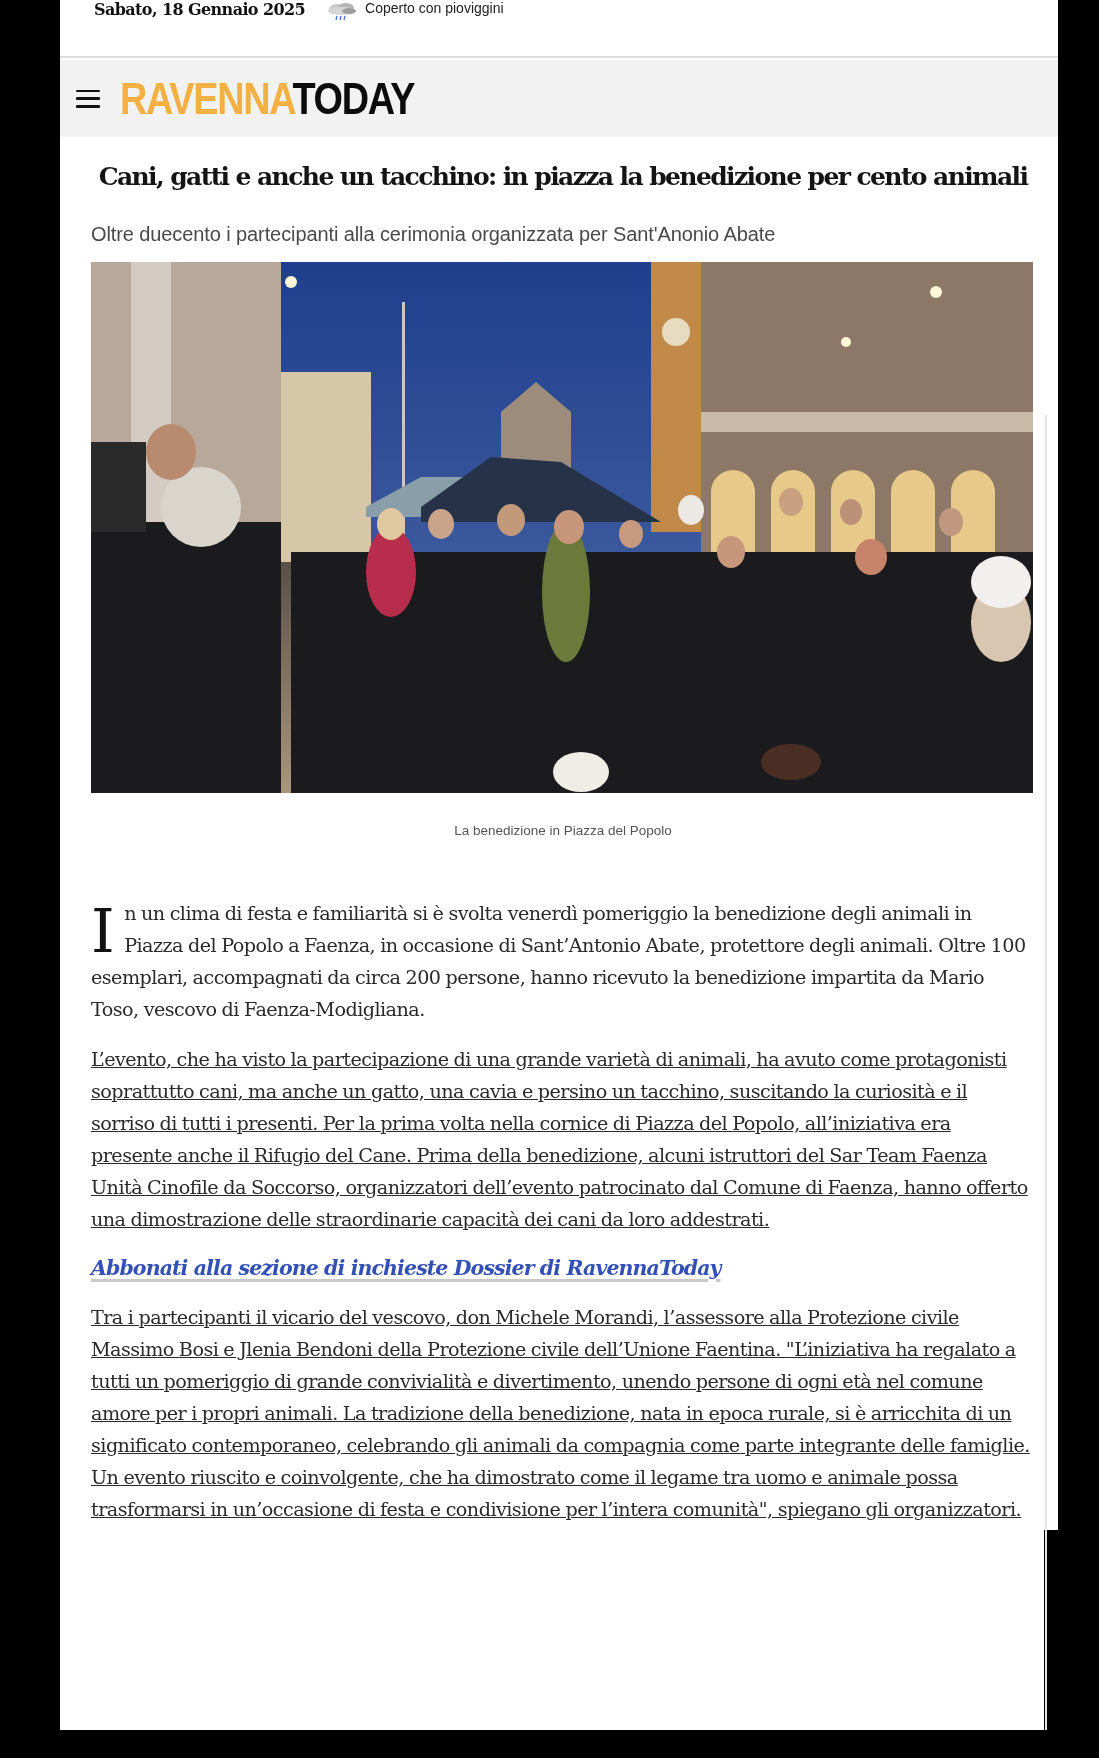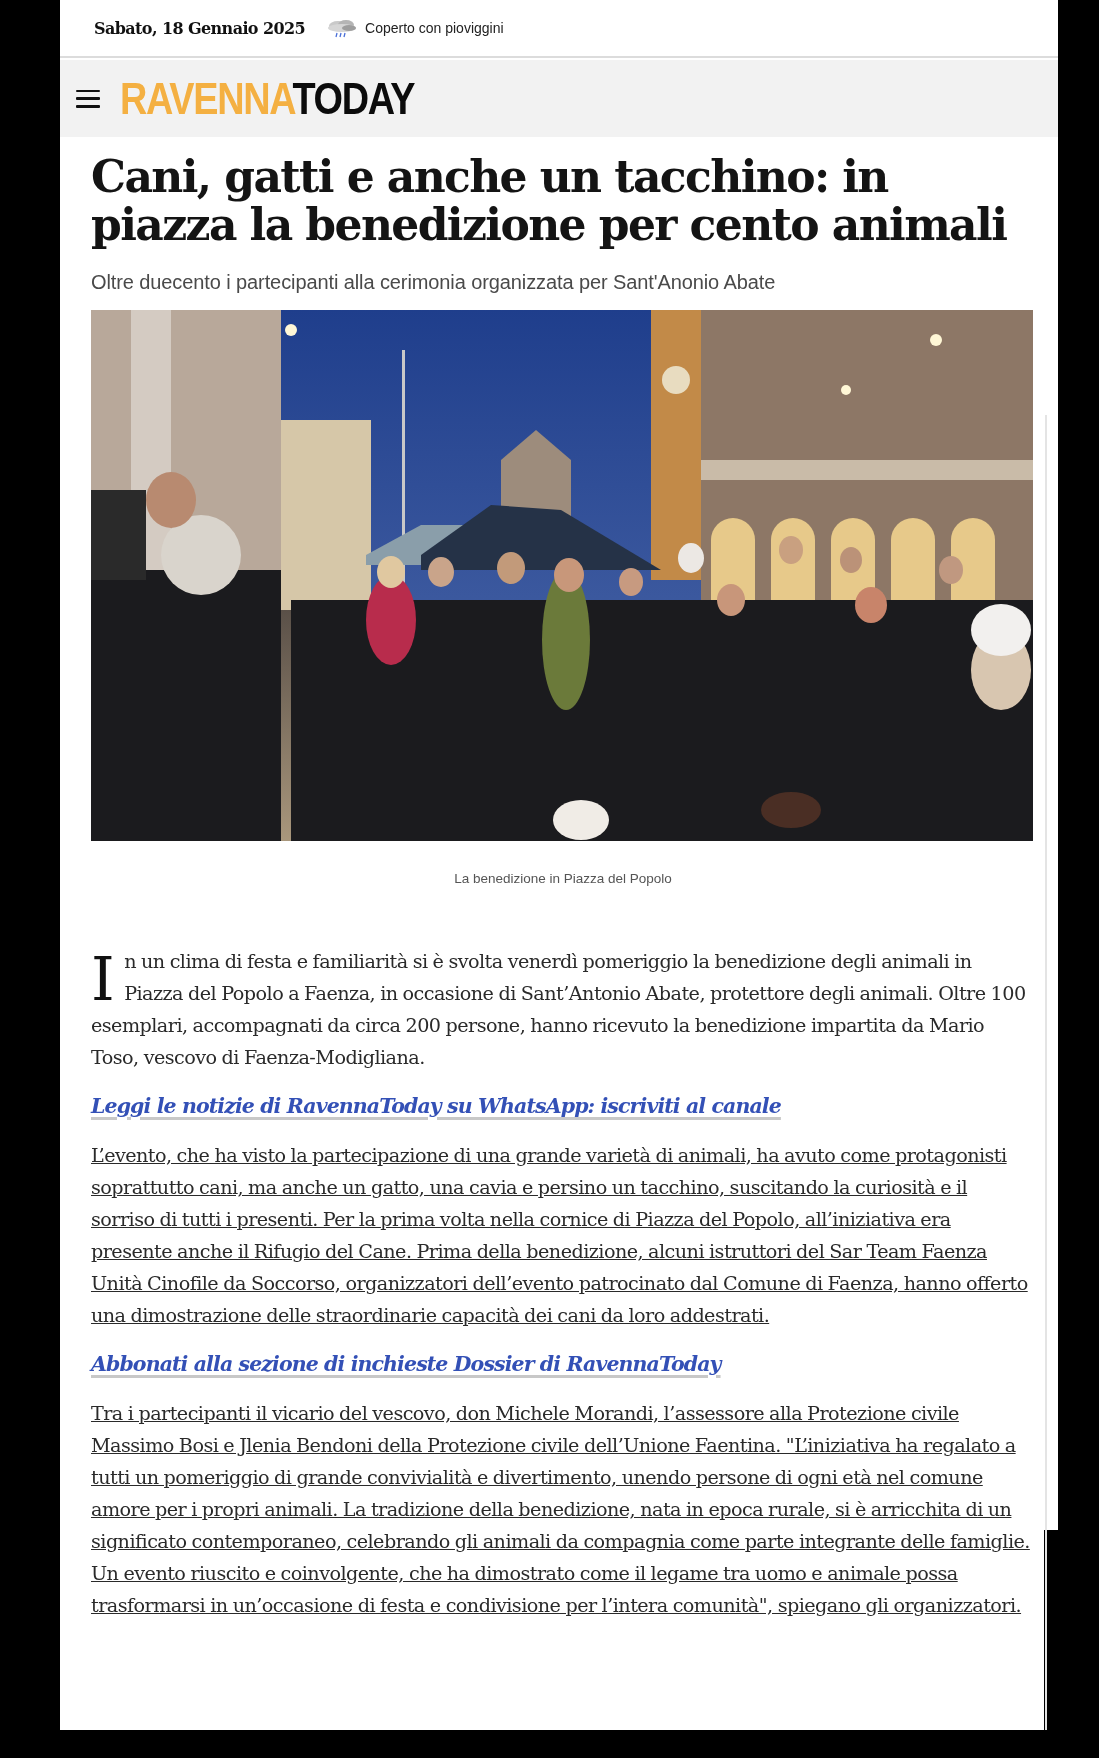--- a/index.html
+++ b/index.html
@@ -10,21 +10,21 @@
       position: absolute; left: 60px; top: 0; width: 998px; height: 1730px;
       background: #fff; overflow: hidden;
     }
     
     .page-cut {
       position: absolute; right: 0; top: 1530px; width: 14px; height: 200px; background: #000;
     }
 
     .topbar {
       position: absolute; left: 0; top: 0; width: 100%; height: 58px;
-      display: flex; align-items: center; padding-left: 34px;
+      display: flex; align-items: flex-start; padding-left: 34px;
       border-bottom: 2px solid #dcdcdc; background: #fff;
     }
     .topbar .date {
       font-family: "DejaVu Serif", serif; font-weight: bold; font-size: 16px;
       letter-spacing: -0.6px; color: #111;
     }
     .topbar .weather-icon { margin-left: 20px; width: 34px; height: 22px; position: relative; }
     .topbar .weather-text { margin-left: 6px; font-size: 14px; color: #222; }
 
     .header {
@@ -37,21 +37,21 @@
       margin-left: 20px; font-family: "Liberation Sans", sans-serif; font-weight: bold;
       font-size: 44px; letter-spacing: -1.5px; line-height: 1; transform: scaleX(0.86); transform-origin: left center;
       white-space: nowrap;
     }
     .logo .part1 { color: #f4b042; }
     .logo .part2 { color: #0c0c0c; }
 
     .article { position: absolute; left: 31px; top: 137px; width: 944px; }
     .title {
       margin-top: 16px; font-family: "DejaVu Serif", serif; font-weight: bold;
-      font-size: 44px; line-height: 48px; letter-spacing: -1.6px; color: #141414;
+      font-size: 25px; line-height: 48px; letter-spacing: -1.6px; color: #141414; text-align: center;
     }
     .subtitle {
       margin-top: 22px; font-size: 20px; color: #4a4a4a; letter-spacing: -0.1px;
     }
 
     .photo {
       margin-top: 16px; width: 942px; height: 531px; position: relative; overflow: hidden;
       background: #2c3f72;
     }
     .caption { margin-top: 30px; font-size: 13.5px; color: #555; text-align: center; }
@@ -182,21 +182,20 @@
           <ellipse cx="700" cy="500" rx="30" ry="18" fill="#4a2e24"></ellipse>
         </g>
       </svg>
     </div>
     <p class="caption">La benedizione in Piazza del Popolo</p>
 
     <p class="body-text p1">
       <span class="dropcap">I</span><span>n un clima di festa e familiarità si è svolta venerdì pomeriggio la benedizione degli animali in Piazza del Popolo a Faenza, in occasione di Sant’Antonio Abate, protettore degli animali. Oltre 100 esemplari, accompagnati da circa 200 persone, hanno ricevuto la benedizione impartita da Mario Toso, vescovo di Faenza-Modigliana.</span>
     </p>
 
-    <a class="promo">Leggi le notizie di RavennaToday su WhatsApp: iscriviti al canale</a>
 
     <p class="body-text p2">L’evento, che ha visto la partecipazione di una grande varietà di animali, ha avuto come protagonisti soprattutto cani, ma anche un gatto, una cavia e persino un tacchino, suscitando la curiosità e il sorriso di tutti i presenti. Per la prima volta nella cornice di Piazza del Popolo, all’iniziativa era presente anche il Rifugio del Cane. Prima della benedizione, alcuni istruttori del Sar Team Faenza Unità Cinofile da Soccorso, organizzatori dell’evento patrocinato dal Comune di Faenza, hanno offerto una dimostrazione delle straordinarie capacità dei cani da loro addestrati.</p>
 
     <a class="promo">Abbonati alla sezione di inchieste Dossier di RavennaToday</a>
 
     <p class="body-text p3">Tra i partecipanti il vicario del vescovo, don Michele Morandi, l’assessore alla Protezione civile Massimo Bosi e Jlenia Bendoni della Protezione civile dell’Unione Faentina. "L’iniziativa ha regalato a tutti un pomeriggio di grande convivialità e divertimento, unendo persone di ogni età nel comune amore per i propri animali. La tradizione della benedizione, nata in epoca rurale, si è arricchita di un significato contemporaneo, celebrando gli animali da compagnia come parte integrante delle famiglie. Un evento riuscito e coinvolgente, che ha dimostrato come il legame tra uomo e animale possa trasformarsi in un’occasione di festa e condivisione per l’intera comunità", spiegano gli organizzatori.</p>
   </div>
 
   <div class="page-cut"></div>
 </div>

